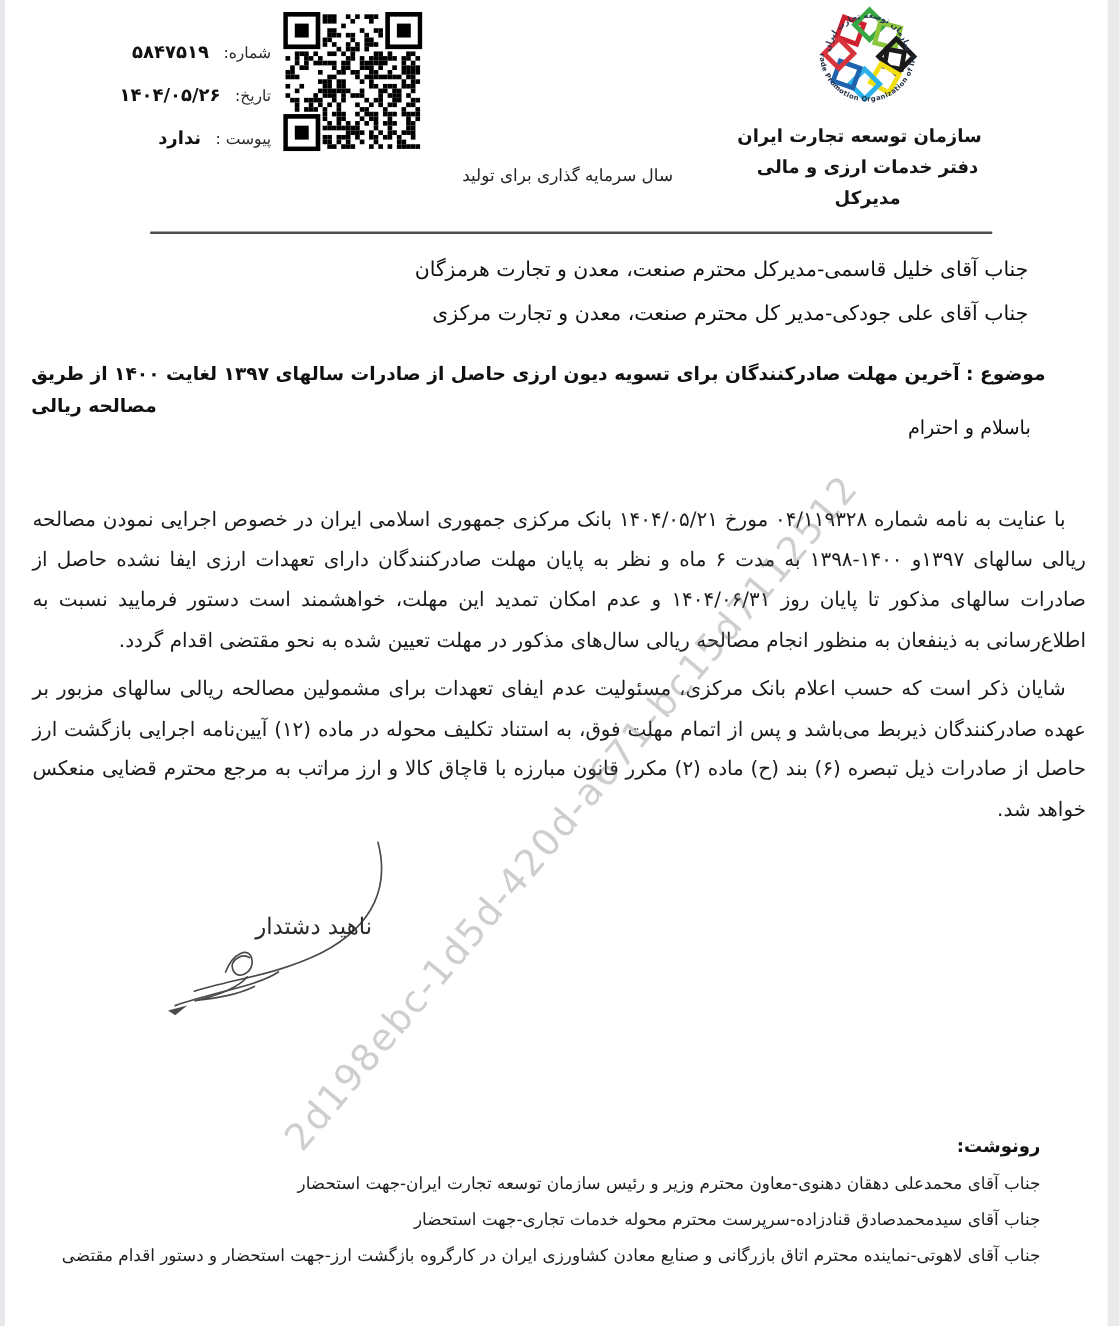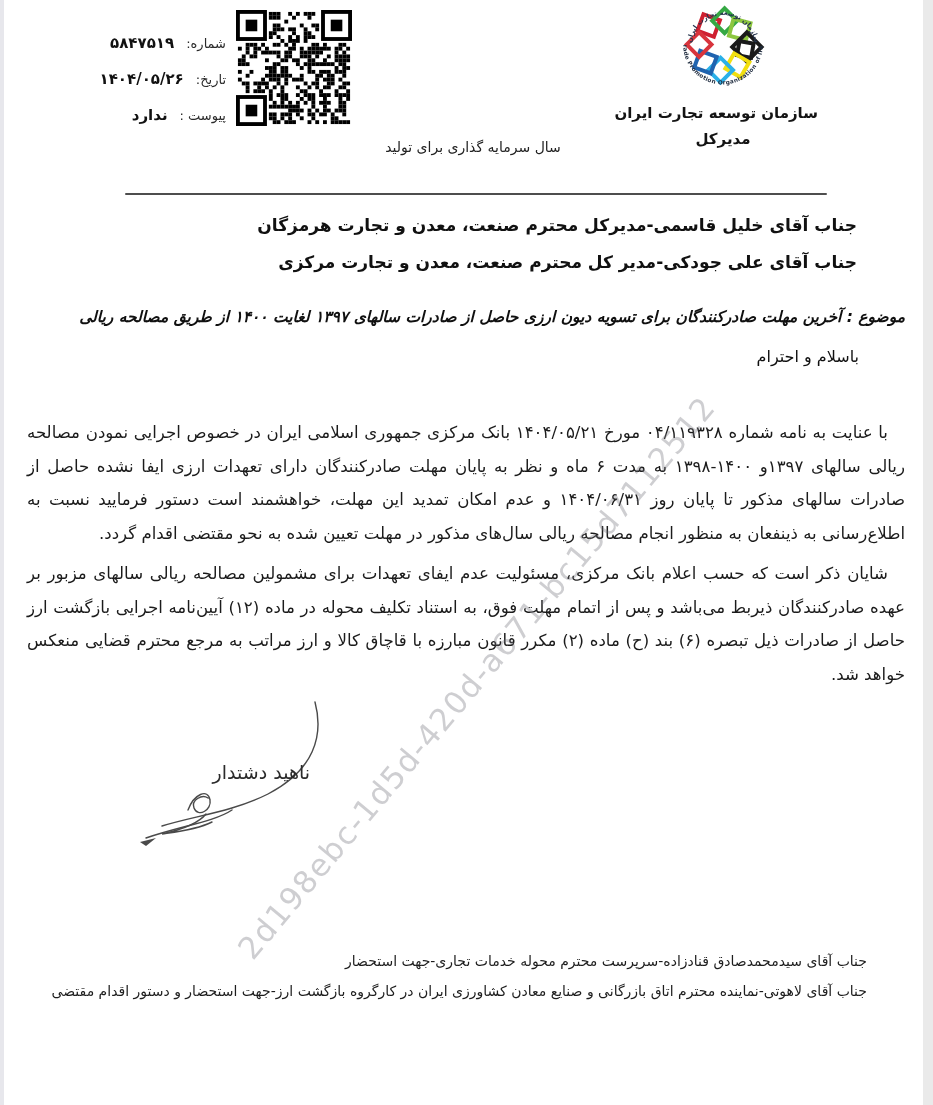--- a/index.html
+++ b/index.html
@@ -31,25 +31,25 @@
   .right-brand .org-lines{margin-top:2px;}
   .right-brand .org-line{font-size:15px; font-weight:bold; line-height:26px;
     color:#141414; direction:rtl; white-space:nowrap;}
 
   .rule{position:absolute; left:125px; top:193px; width:702px; height:2px;
     background:#4e4e4e; border-radius:1px;}
 
   
   .recipients{position:absolute; top:207px; right:76px; left:60px;
     direction:rtl; text-align:right;}
-  .recipients .line{font-size:17px; font-weight:bold; line-height:37px; color:#111;}
+  .recipients .line{font-size:17px; font-weight:normal; line-height:37px; color:#111;}
 
   .subject{position:absolute; top:299px; right:28px; left:26px;
-    direction:rtl; text-align:right; font-size:15.5px; font-weight:bold; color:#101010;
-    line-height:36px;font-style:italic;}
+    direction:rtl; text-align:left; font-size:15.5px; font-weight:bold; color:#101010;
+    line-height:26px;}
 
   .salutation{position:absolute; top:347px; right:74px;
     direction:rtl; font-size:16px; font-weight:normal; color:#101010;}
 
   .letter-body{position:absolute; top:380px; right:28px; left:27px;
     direction:rtl; text-align:justify; text-align-last:right;margin-top:36px;}
   .letter-body p{margin:0 0 7px 0; font-size:16.6px; line-height:33.5px;
     color:#1b1b1b; text-indent:17px;}
 
   
@@ -438,20 +438,21 @@
       </g>
       <text font-size="8.5" fill="#27364f" font-weight="bold">
         <textPath href="#arcTop" startOffset="50%" text-anchor="middle">سازمان توسعه تجارت ایران</textPath>
       </text>
       <text font-size="7.2" fill="#233043" font-weight="bold" letter-spacing="0.4">
         <textPath href="#arcBottom" startOffset="50%" text-anchor="middle">Trade Promotion Organization of Iran</textPath>
       </text>
     </svg>
     <div class="org-lines">
       <div class="org-line">سازمان توسعه تجارت ایران</div>
+      <div class="org-line">دفتر خدمات ارزی و مالی</div>
       <div class="org-line">مدیرکل</div>
     </div>
   </div>
 
   <div class="rule"></div>
 
   <div class="recipients">
     <div class="line">جناب آقای خلیل قاسمی-مدیرکل محترم صنعت، معدن و تجارت هرمزگان</div>
     <div class="line">جناب آقای علی جودکی-مدیر کل محترم صنعت، معدن و تجارت مرکزی</div>
   </div>
@@ -474,16 +475,18 @@
         <path d="M36,140 C70,128 104,124 122,112"></path>
         <path d="M30,144 l16,-4 l-10,8 z" fill="#4a4a4a" stroke="none"></path>
       </g>
     </svg>
     <div class="name">ناهید دشتدار</div>
   </div>
 
   <div class="watermark">2d198ebc-1d5d-420d-a671-bc15d7112512</div>
 
   <div class="copies">
+    <div class="title">رونوشت:</div>
+    <div class="item">جناب آقای محمدعلی دهقان دهنوی-معاون محترم وزیر و رئیس سازمان توسعه تجارت ایران-جهت استحضار</div>
     <div class="item">جناب آقای سیدمحمدصادق قنادزاده-سرپرست محترم محوله خدمات تجاری-جهت استحضار</div>
     <div class="item">جناب آقای لاهوتی-نماینده محترم اتاق بازرگانی و صنایع معادن کشاورزی ایران در کارگروه بازگشت ارز-جهت استحضار و دستور اقدام مقتضی</div>
   </div>
 </div>
 
 </body></html>

